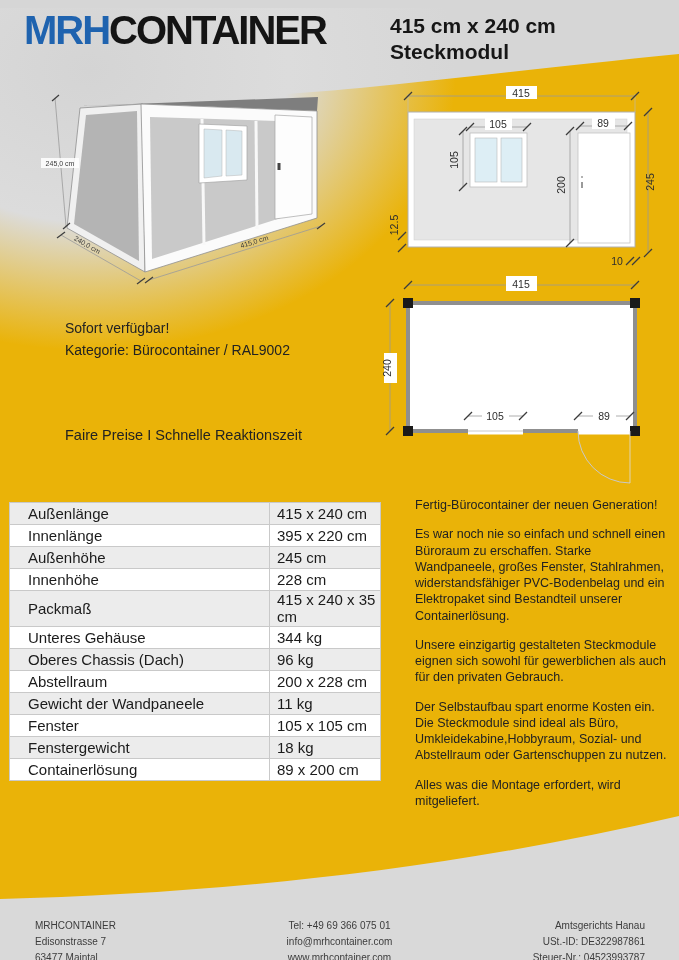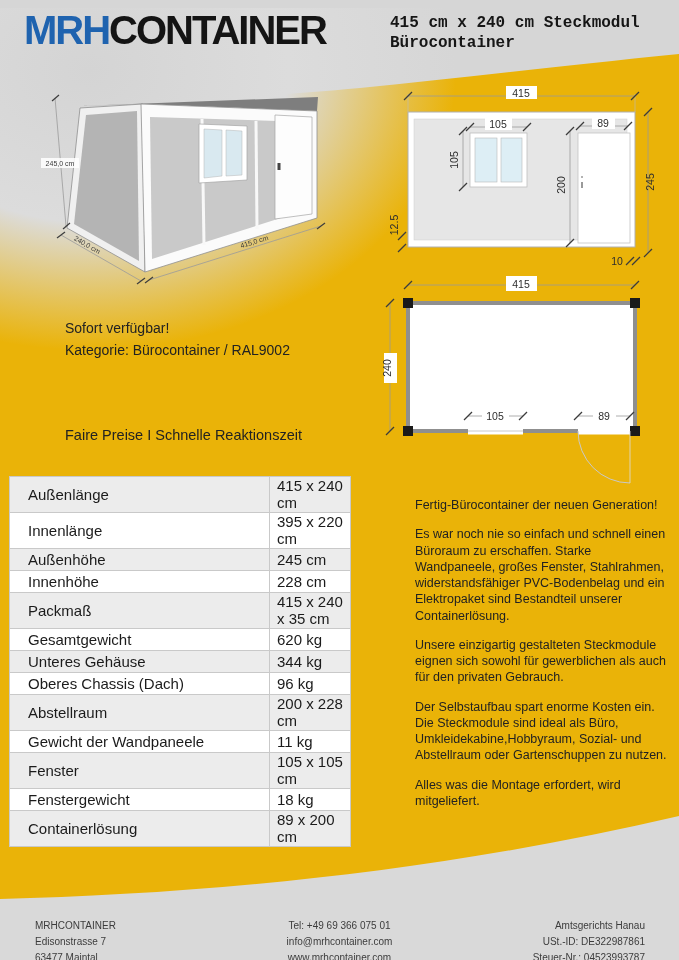--- a/index.html
+++ b/index.html
@@ -11,29 +11,29 @@
   .bg-svg{position:absolute;left:0;top:0;z-index:0;}
   .iso-backdrop{
     position:absolute;left:-70px;top:8px;width:530px;height:345px;z-index:0;
     background:radial-gradient(ellipse at 30% 18%, #d4d4d4 0%, #dcdcdc 38%, rgba(255,255,255,0) 70%);
   }
   .logo{position:absolute;left:24px;top:10px;z-index:2;
     font-weight:bold;font-size:40px;letter-spacing:-2px;line-height:1;white-space:nowrap;}
   .logo .mrh{color:#1f63af;}
   .logo .cont{color:#141414;}
   .doc-title{position:absolute;left:390px;top:13px;z-index:2;
-    font-weight:bold;font-size:16px;line-height:1.25;color:#161616;font-family:Liberation Mono, monospace;}
+    font-weight:bold;font-size:21px;line-height:1.25;color:#161616;}
   .drawing{position:absolute;z-index:1;}
   .iso-svg{left:28px;top:78px;}
   .elev-svg{left:386px;top:82px;}
   .plan-svg{left:382px;top:276px;}
   .avail{position:absolute;left:65px;top:318px;z-index:1;font-size:14px;line-height:1.55;color:#222;}
   .benefits{position:absolute;left:65px;top:424px;z-index:1;font-size:14.5px;line-height:1.55;color:#222;}
   table.spec{
-    position:absolute;left:9px;top:476px;width:342px;z-index:1;
+    position:absolute;left:9px;top:502px;width:372px;z-index:1;
     border-collapse:collapse;font-size:15px;color:#1b1b1b;
     border:1px solid #c9c9c9;
   }
   table.spec td{border:1px solid #c9c9c9;height:20px;padding:0 0 1px 7px;vertical-align:middle;}
   table.spec td.lbl{width:241px;padding-left:18px;}
   table.spec tr:nth-child(odd){background:#ececec;}
   table.spec tr:nth-child(even){background:#ffffff;}
   .desc{position:absolute;left:415px;top:497px;width:258px;z-index:1;
     font-size:12.5px;line-height:1.3;color:#222;}
   .desc p{margin:0 0 13px 0;}
@@ -55,21 +55,20 @@
 
   <svg class="bg-svg" width="679" height="960" viewBox="0 0 679 960">
     <path d="M0,0 H679 V54 C560,66 460,78 360,88 C260,97 120,105 0,110 Z" fill="#d6d6d6"></path>
     <path d="M0,899 C200,894 430,874 679,816 L679,960 H0 Z" fill="#d9d9d9"></path>
   </svg>
   <div class="iso-backdrop"></div>
 
   <div class="logo"><span class="mrh">MRH</span><span class="cont">CONTAINER</span></div>
   <div class="doc-title">
     <div>415 cm x 240 cm Steckmodul</div>
-    <div>Bürocontainer</div>
   </div>
 
   <svg class="drawing iso-svg" width="345" height="235" viewBox="0 0 345 235">
 
     <polygon points="52,28 290,19 289,33 113,26" fill="#7e7e7e"></polygon>
 
     <polygon points="52,30 115,26 117,194 39,150" fill="#f0f0f0" stroke="#8f8f8f" stroke-width="0.8"></polygon>
     <polygon points="58,37 109,33 111,183 46,146" fill="#b4b4b4"></polygon>
 
     <polygon points="113,26 289,33 289,140 117,194" fill="#fbfbfb" stroke="#8f8f8f" stroke-width="0.8"></polygon>
@@ -220,24 +219,20 @@
           <td class="lbl">Außenhöhe</td>
           <td>245 cm</td>
         </tr>
       <tr>
           <td class="lbl">Innenhöhe</td>
           <td>228 cm</td>
         </tr>
       <tr>
           <td class="lbl">Packmaß</td>
           <td>415 x 240 x 35 cm</td>
-        </tr>
-      <tr>
-          <td class="lbl">Gesamtgewicht</td>
-          <td>620 kg</td>
         </tr>
       <tr>
           <td class="lbl">Unteres Gehäuse</td>
           <td>344 kg</td>
         </tr>
       <tr>
           <td class="lbl">Oberes Chassis (Dach)</td>
           <td>96 kg</td>
         </tr>
       <tr>

